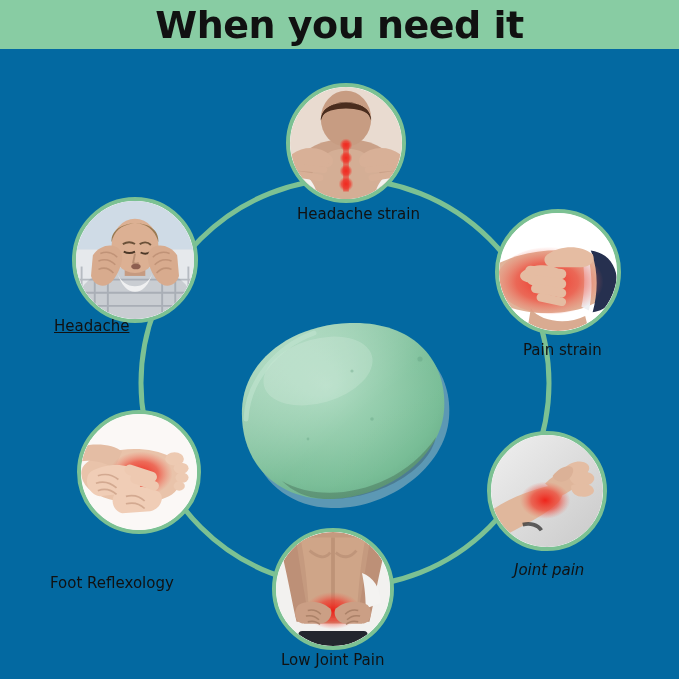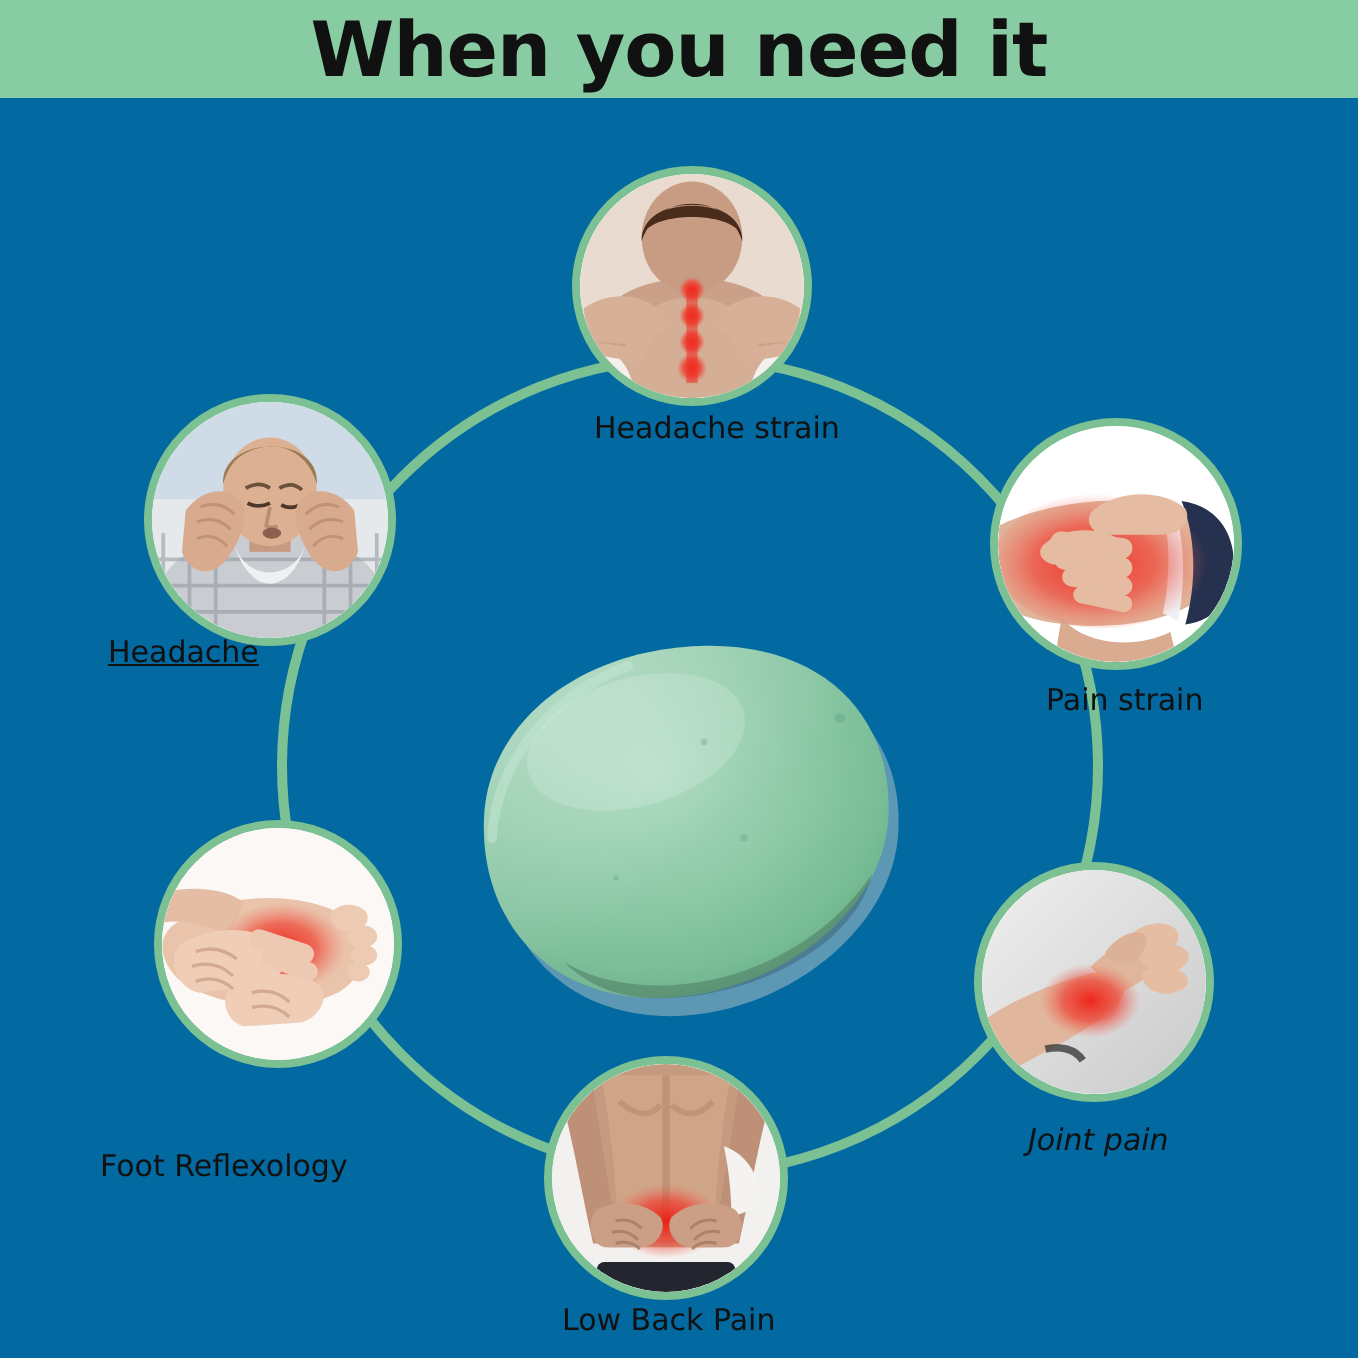--- a/index.html
+++ b/index.html
@@ -280,21 +280,21 @@
             <path d="M34 96 q 8 -2 13 3"></path>
           <path d="M88 84 q -8 -2 -14 4"></path>
             <path d="M90 90 q -8 -2 -14 4"></path>
             <path d="M88 96 q -8 -2 -13 3"></path>
         </g>
 
         <rect x="24" y="106" width="74" height="16" rx="4" fill="#23262e"></rect>
       </g>
     </svg>
   </div>
-  <div class="lbl" style="left:281px;top:653px;">Low Back Pain</div>
+  <div class="lbl" style="left:281px;top:653px;">Low Joint Pain</div>
 
   <div class="bubble" style="left:77px;top:410px;width:124px;height:124px;">
     <svg viewBox="0 0 124 124">
       <defs>
         <clipPath id="cpF">
             <circle cx="62" cy="62" r="62"></circle>
           </clipPath>
         <radialGradient id="redF" cx="50%" cy="50%" r="50%">
           <stop offset="0%" stop-color="#ee2018" stop-opacity=".92"></stop>
           <stop offset="55%" stop-color="#ef4233" stop-opacity=".68"></stop>

